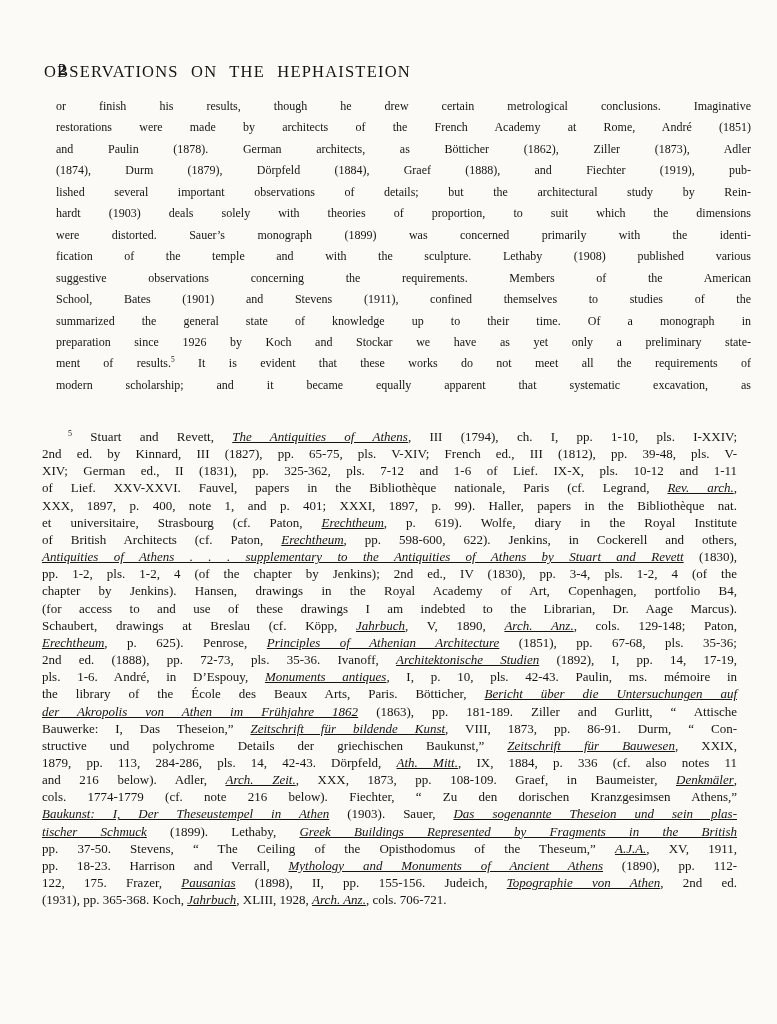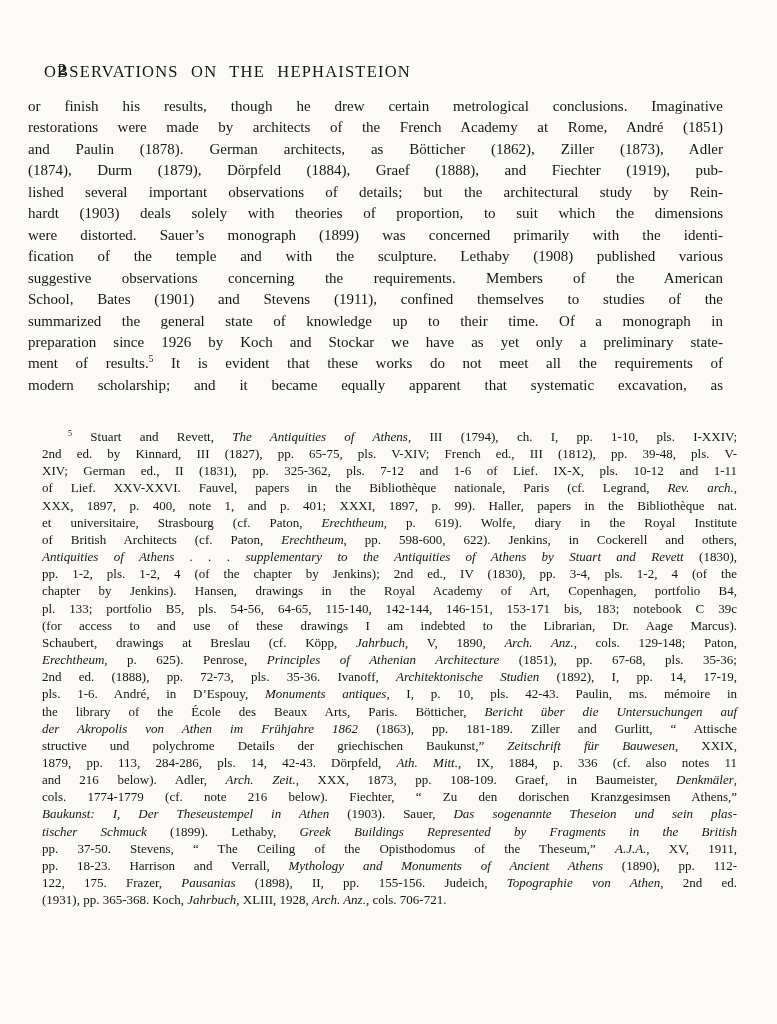--- a/index.html
+++ b/index.html
@@ -31,44 +31,44 @@
   .running-title {
     margin: 2px;
     font-size: 16.5px;
     font-weight: normal;
     letter-spacing: 1.2px;
     word-spacing: 7px;
   }
   .body-text {
     position: absolute;
     top: 96px;
-    left: 28px;
+    left: 56px;
     width: 695px;
-    font-size: 15px;
+    font-size: 12px;
     line-height: 21.45px;
   }
   .footnote {
     position: absolute;
     top: 428px;
     left: 42px;
     width: 695px;
     font-size: 13px;
     line-height: 17.15px;
   }
   .tline {
     text-align: justify;
     text-align-last: justify;
     white-space: normal;
   }
   .tline.nojust {
     text-align: right;
     text-align-last: left;
   }
   .tline.indent { text-indent: 26px; }
-  .it { font-style: italic; }
+  .it { font-style: italic; text-decoration: underline; }
   .sup {
     vertical-align: super;
     font-size: 62%;
     line-height: 0;
   }
 </style>
 </head>
 <body>
 
 <div class="page" style="background: rgb(251, 250, 246); color: rgb(21, 21, 21);">
@@ -98,28 +98,28 @@
       <div class="tline indent"><span class="sup">5</span><span> Stuart and Revett, </span><span class="it">The Antiquities of Athens</span><span>, III (1794), ch. I, pp. 1-10, pls. I-XXIV;</span></div>
       <div class="tline"><span>2nd ed. by Kinnard, III (1827), pp. 65-75, pls. V-XIV; French ed., III (1812), pp. 39-48, pls. V-</span></div>
       <div class="tline"><span>XIV; German ed., II (1831), pp. 325-362, pls. 7-12 and 1-6 of Lief. IX-X, pls. 10-12 and 1-11</span></div>
       <div class="tline"><span>of Lief. XXV-XXVI. Fauvel, papers in the Bibliothèque nationale, Paris (cf. Legrand, </span><span class="it">Rev. arch.</span><span>,</span></div>
       <div class="tline"><span>XXX, 1897, p. 400, note 1, and p. 401; XXXI, 1897, p. 99). Haller, papers in the Bibliothèque nat.</span></div>
       <div class="tline"><span>et universitaire, Strasbourg (cf. Paton, </span><span class="it">Erechtheum</span><span>, p. 619). Wolfe, diary in the Royal Institute</span></div>
       <div class="tline"><span>of British Architects (cf. Paton, </span><span class="it">Erechtheum</span><span>, pp. 598-600, 622). Jenkins, in Cockerell and others,</span></div>
       <div class="tline"><span class="it">Antiquities of Athens . . . supplementary to the Antiquities of Athens by Stuart and Revett</span><span> (1830),</span></div>
       <div class="tline"><span>pp. 1-2, pls. 1-2, 4 (of the chapter by Jenkins); 2nd ed., IV (1830), pp. 3-4, pls. 1-2, 4 (of the</span></div>
       <div class="tline"><span>chapter by Jenkins). Hansen, drawings in the Royal Academy of Art, Copenhagen, portfolio B4,</span></div>
-      <div class="tline"><span>pl. 133; portfolio B5, pls. 54-56, 64-65, 115-140, 142-144, 146-151, 153-171 bis, 183; notebook C 39c</span></div>
       <div class="tline"><span>(for access to and use of these drawings I am indebted to the Librarian, Dr. Aage Marcus).</span></div>
       <div class="tline"><span>Schaubert, drawings at Breslau (cf. Köpp, </span><span class="it">Jahrbuch</span><span>, V, 1890, </span><span class="it">Arch. Anz.</span><span>, cols. 129-148; Paton,</span></div>
       <div class="tline"><span class="it">Erechtheum</span><span>, p. 625). Penrose, </span><span class="it">Principles of Athenian Architecture</span><span> (1851), pp. 67-68, pls. 35-36;</span></div>
       <div class="tline"><span>2nd ed. (1888), pp. 72-73, pls. 35-36. Ivanoff, </span><span class="it">Architektonische Studien</span><span> (1892), I, pp. 14, 17-19,</span></div>
       <div class="tline"><span>pls. 1-6. André, in D’Espouy, </span><span class="it">Monuments antiques</span><span>, I, p. 10, pls. 42-43. Paulin, ms. mémoire in</span></div>
       <div class="tline"><span>the library of the École des Beaux Arts, Paris. Bötticher, </span><span class="it">Bericht über die Untersuchungen auf</span></div>
       <div class="tline"><span class="it">der Akropolis von Athen im Frühjahre 1862</span><span> (1863), pp. 181-189. Ziller and Gurlitt, “ Attische</span></div>
+      <div class="tline"><span>Bauwerke: I, Das Theseion,” </span><span class="it">Zeitschrift für bildende Kunst</span><span>, VIII, 1873, pp. 86-91. Durm, “ Con-</span></div>
       <div class="tline"><span>structive und polychrome Details der griechischen Baukunst,” </span><span class="it">Zeitschrift für Bauwesen</span><span>, XXIX,</span></div>
       <div class="tline"><span>1879, pp. 113, 284-286, pls. 14, 42-43. Dörpfeld, </span><span class="it">Ath. Mitt.</span><span>, IX, 1884, p. 336 (cf. also notes 11</span></div>
       <div class="tline"><span>and 216 below). Adler, </span><span class="it">Arch. Zeit.</span><span>, XXX, 1873, pp. 108-109. Graef, in Baumeister, </span><span class="it">Denkmäler</span><span>,</span></div>
       <div class="tline"><span>cols. 1774-1779 (cf. note 216 below). Fiechter, “ Zu den dorischen Kranzgesimsen Athens,”</span></div>
       <div class="tline"><span class="it">Baukunst: I, Der Theseustempel in Athen</span><span> (1903). Sauer, </span><span class="it">Das sogenannte Theseion und sein plas-</span></div>
       <div class="tline"><span class="it">tischer Schmuck</span><span> (1899). Lethaby, </span><span class="it">Greek Buildings Represented by Fragments in the British</span></div>
       <div class="tline"><span>pp. 37-50. Stevens, “ The Ceiling of the Opisthodomus of the Theseum,” </span><span class="it">A.J.A.</span><span>, XV, 1911,</span></div>
       <div class="tline"><span>pp. 18-23. Harrison and Verrall, </span><span class="it">Mythology and Monuments of Ancient Athens</span><span> (1890), pp. 112-</span></div>
       <div class="tline"><span>122, 175. Frazer, </span><span class="it">Pausanias</span><span> (1898), II, pp. 155-156. Judeich, </span><span class="it">Topographie von Athen</span><span>, 2nd ed.</span></div>
       <div class="tline nojust"><span>(1931), pp. 365-368. Koch, </span><span class="it">Jahrbuch</span><span>, XLIII, 1928, </span><span class="it">Arch. Anz.</span><span>, cols. 706-721.</span></div>

